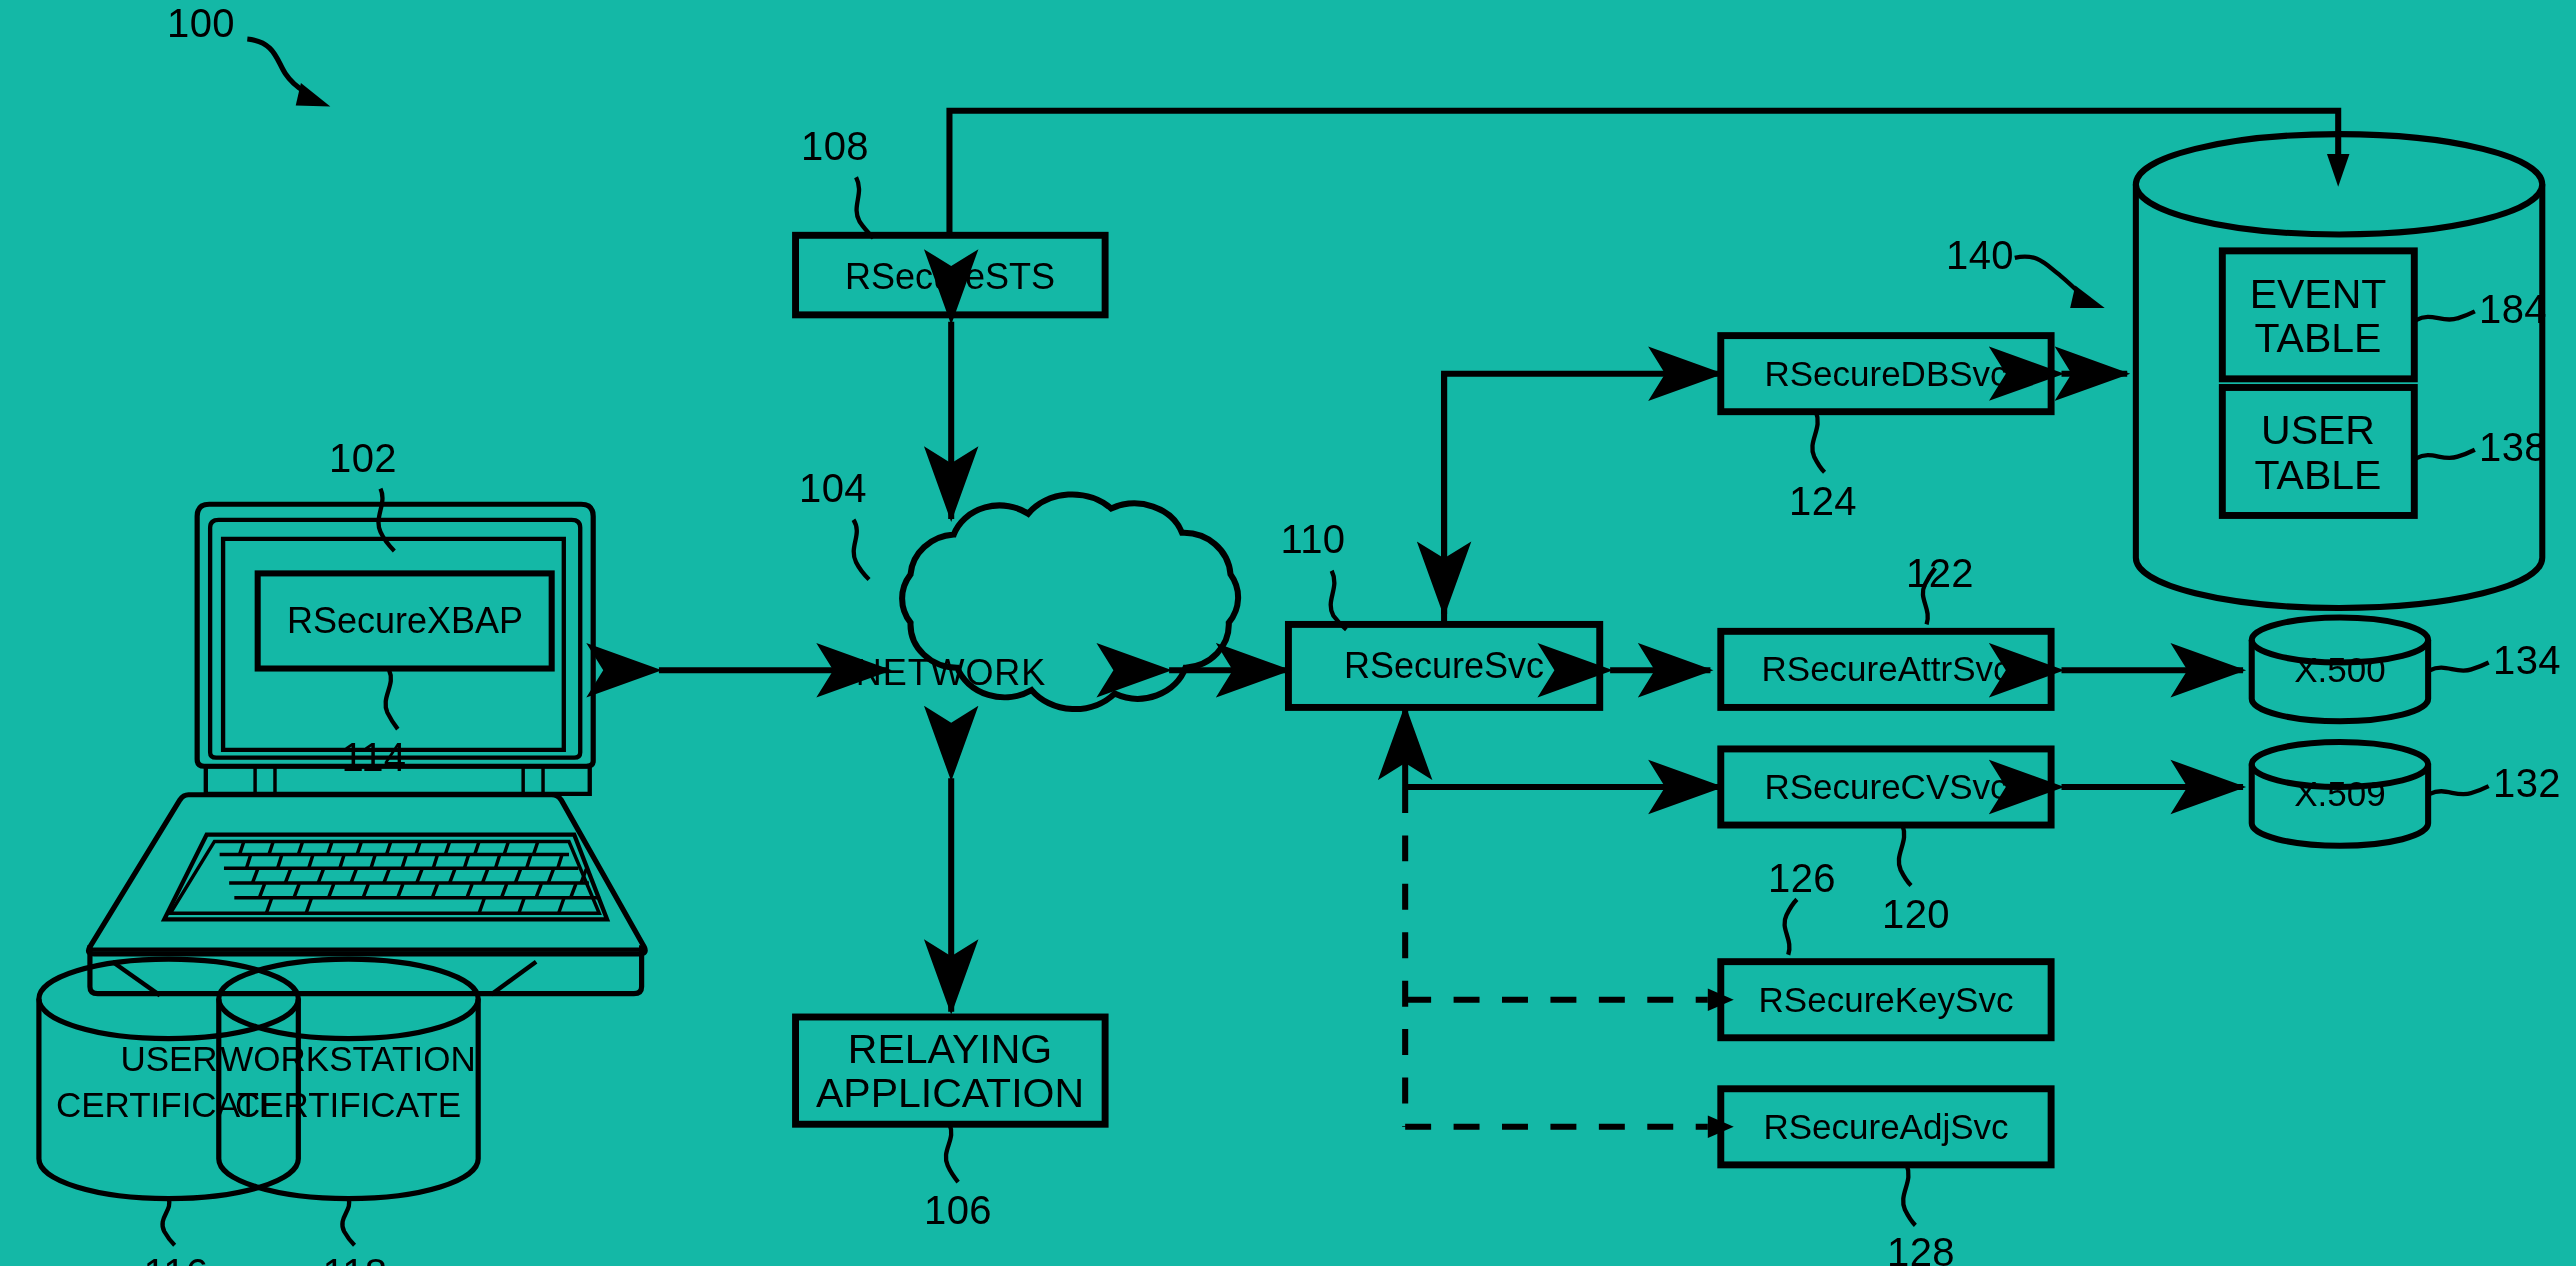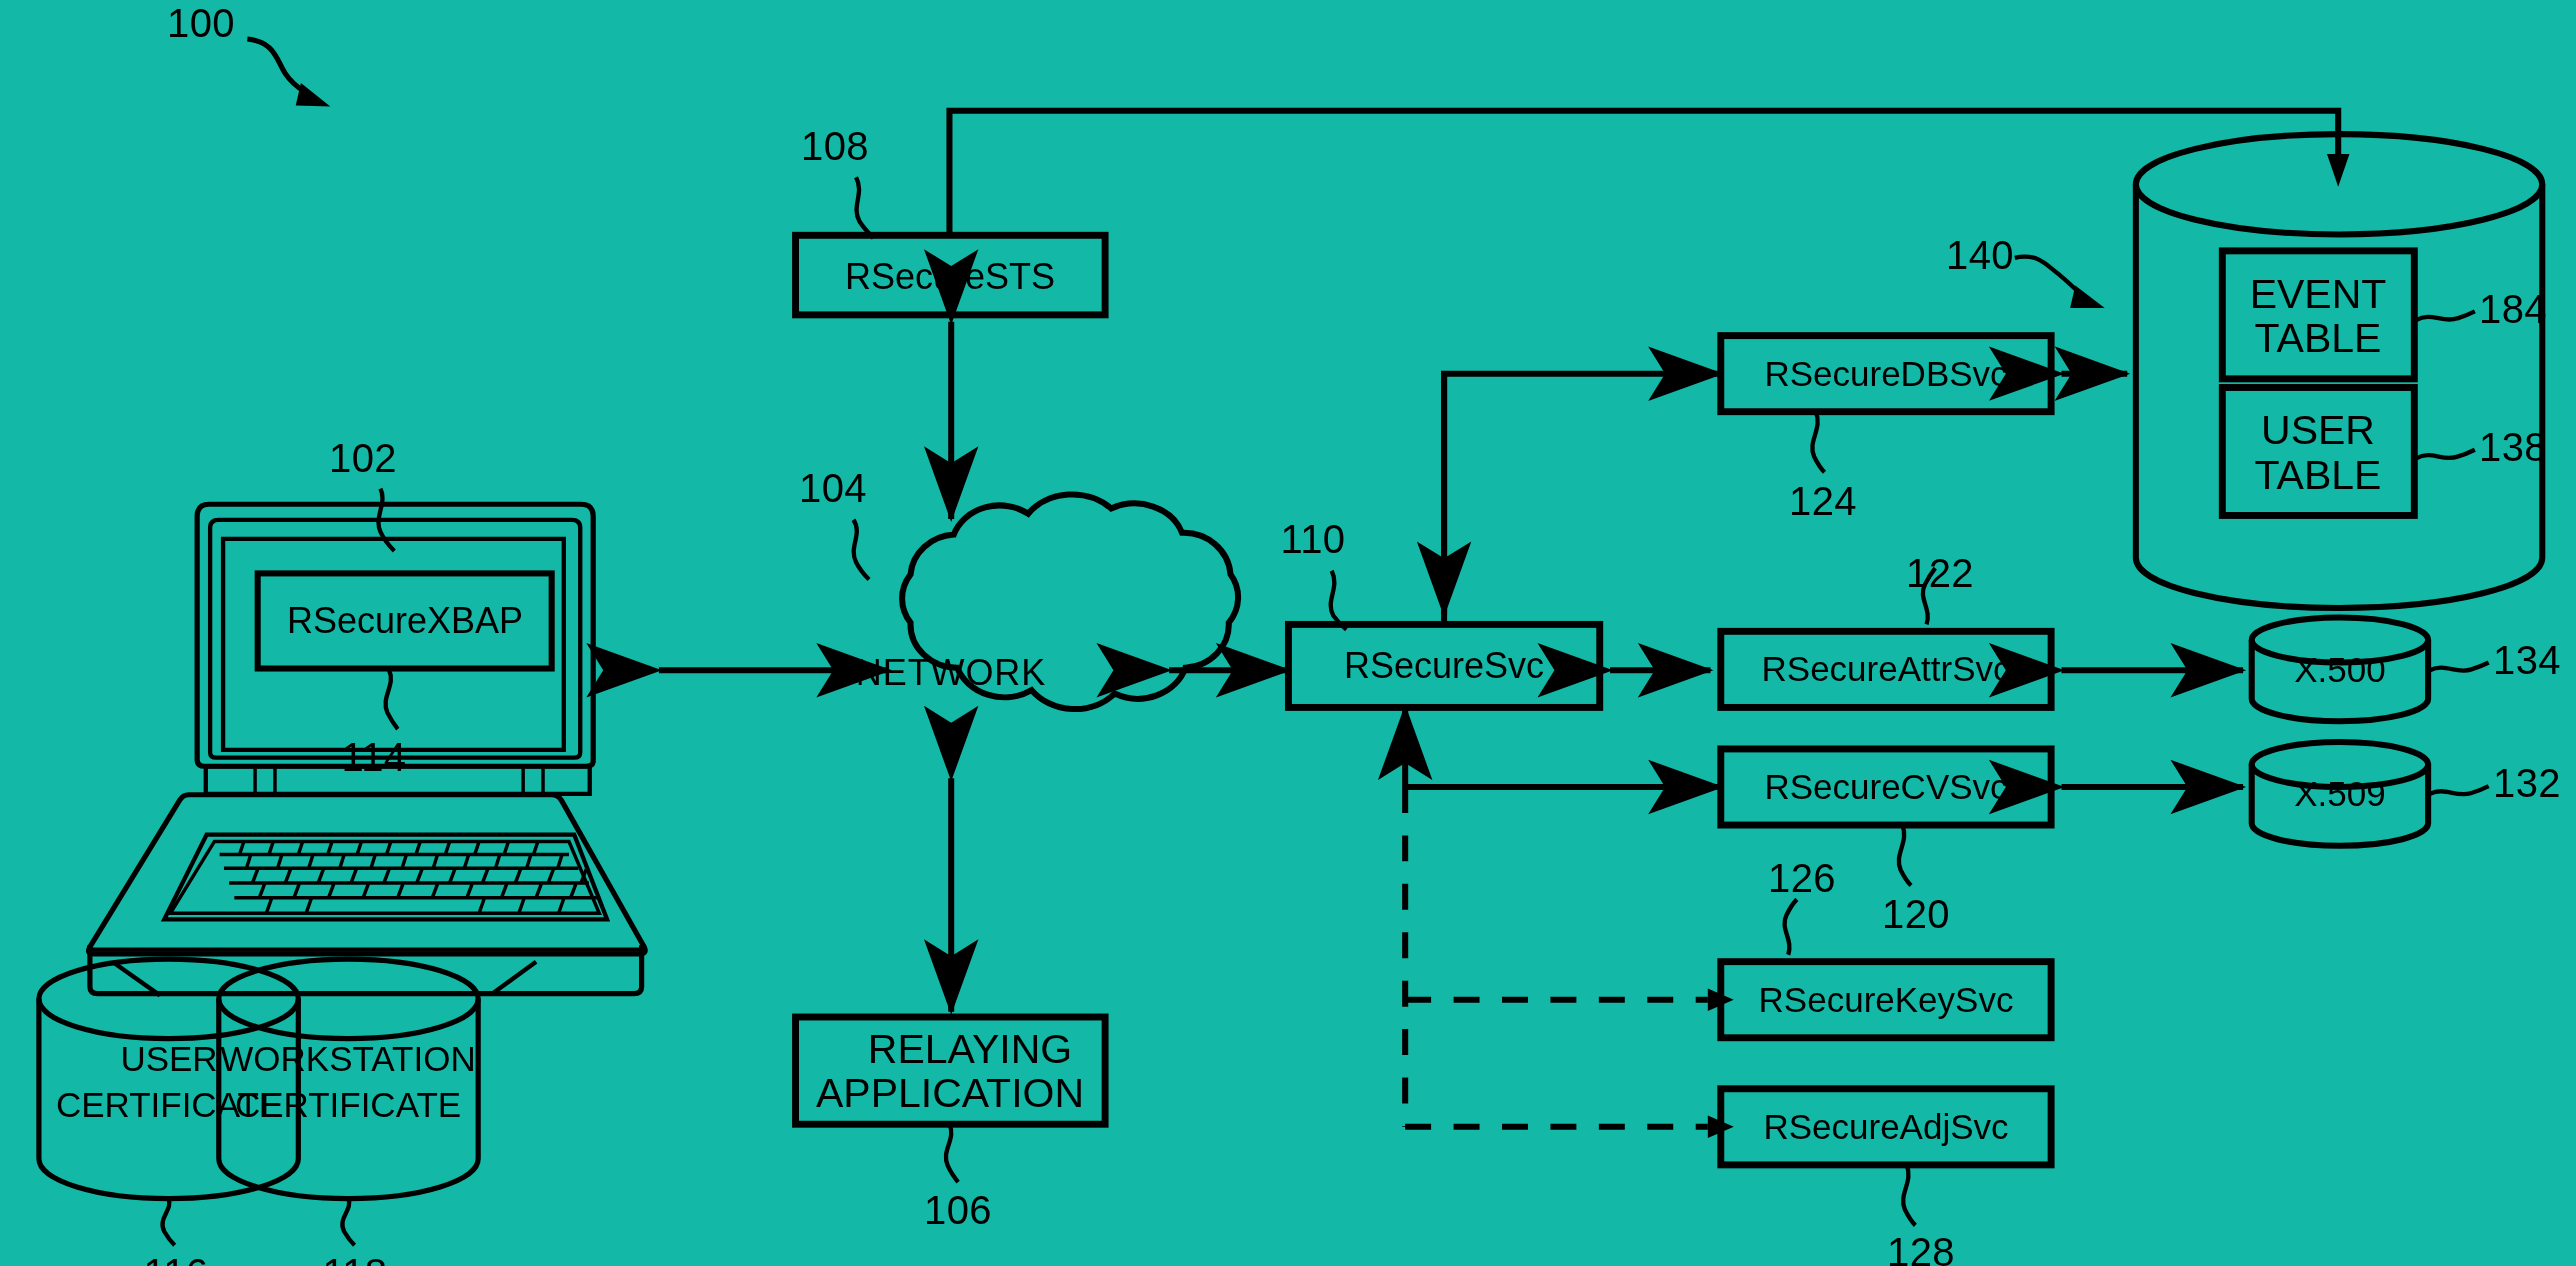--- a/index.html
+++ b/index.html
@@ -263,21 +263,21 @@
   <div class="lbl cyltext" style="left:348px; top:1059px;">WORKSTATION</div>
   <div class="lbl cyltext" style="left:348px; top:1105px;">CERTIFICATE</div>
   <div class="lbl ref" style="left:355px; top:1274px;">118</div>
 
   <div class="lbl cloudtext" style="left:951px; top:673px;">NETWORK</div>
   <div class="lbl ref" style="left:833px; top:489px;text-align:center;">104</div>
 
   <div class="lbl boxtext" style="left:950px; top:277px;">RSecureSTS</div>
   <div class="lbl ref" style="left:835px; top:147px;">108</div>
 
-  <div class="lbl celltext" style="left:970px; top:1050px;">RELAYING</div>
+  <div class="lbl celltext" style="left:950px; top:1050px;">RELAYING</div>
   <div class="lbl celltext" style="left:950px; top:1094px;">APPLICATION</div>
   <div class="lbl ref" style="left:958px; top:1211px;">106</div>
 
   <div class="lbl boxtext" style="left:1444px; top:666px;">RSecureSvc</div>
   <div class="lbl ref" style="left:1313px; top:540px;">110</div>
 
   <div class="lbl boxtext-sm" style="left:1886px; top:374px;">RSecureDBSvc</div>
   <div class="lbl ref" style="left:1823px; top:502px;">124</div>
 
   <div class="lbl boxtext-sm" style="left:1886px; top:669px;">RSecureAttrSvc</div>

